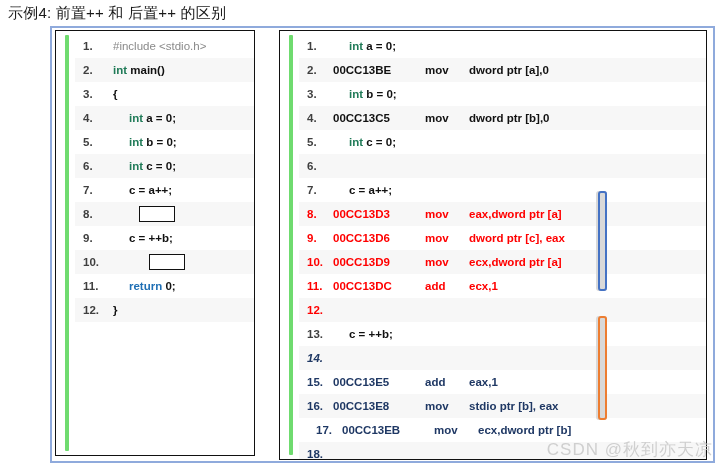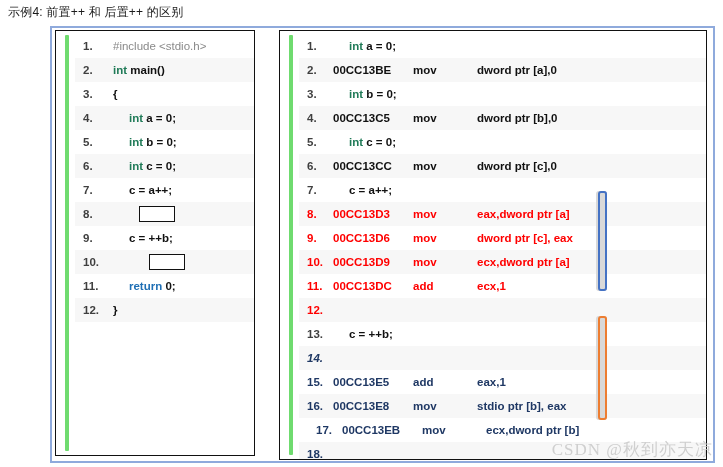--- a/index.html
+++ b/index.html
@@ -6,21 +6,21 @@
   body{
     width:723px;height:467px;
     background:#ffffff;
     font-family:"Liberation Sans","DejaVu Sans",sans-serif;
     overflow:hidden;
     position:relative;
   }
   
   #title{
     position:absolute;left:8px;top:4px;
-    font-size:12px;font-weight:400;color:#1a1a1a;
+    font-size:15px;font-weight:400;color:#1a1a1a;
     letter-spacing:.2px;white-space:nowrap;
   }
   
   #outer-frame{
     position:absolute;left:50px;top:26px;
     width:665px;height:437px;
     border:2px solid #8faadc;
     box-sizing:border-box;
     background:transparent;
     pointer-events:none;
@@ -82,22 +82,22 @@
     width:34px;height:14px;
     border:1.6px solid #111111;
     background:#ffffff;
     vertical-align:middle;
   }
   .ind1{ padding-left:16px; }
   .ind2{ padding-left:26px; }
   .ind3{ padding-left:36px; }
 
   
-  .addr{ display:inline-block; width:80px; }
-  .mnem{ display:inline-block; width:64px; }
+  .addr{ display:inline-block; width:92px; }
+  .mnem{ display:inline-block; width:44px; }
   .ops{ display:inline-block; }
 
   
   .bracket{
     position:absolute;
     width:11px;
     background:#d9d9d9;
     box-sizing:border-box;
     border-radius:3px;
   }
@@ -107,21 +107,21 @@
   }
   #bracket-post{ left:316px; top:160px; height:100px; }
   #bracket-post::after{ border:2px solid #4472c4; }
   #bracket-pre{ left:316px; top:285px; height:104px; }
   #bracket-pre::after{ border:2px solid #ed7d31; }
 
   
   #watermark{
     position:absolute;right:10px;bottom:6px;
     font-size:17px;color:#cfcfcf;
-    font-family:Liberation Serif, serif;
+    font-family:Liberation Sans, sans-serif;
     white-space:nowrap;
     letter-spacing:1px;
     margin-left:7px;
   }
 </style>
 </head>
 <body>
 
 <div id="title">示例4: 前置++ 和 后置++ 的区别</div>
 
@@ -199,21 +199,20 @@
       <div class="row alt">
         <div class="ln">4.</div>
         <div class="txt"><span class="addr blk">00CC13C5</span><span class="mnem blk">mov</span><span class="ops blk">dword ptr [b],0</span></div>
       </div>
       <div class="row">
         <div class="ln">5.</div>
         <div class="txt ind1"><span class="kw-type">int</span><span class="blk"> c = 0;</span></div>
       </div>
       <div class="row alt">
         <div class="ln">6.</div>
-        <div class="txt"><span class="addr blk">00CC13CC</span><span class="mnem blk">mov</span><span class="ops blk">dword ptr [c],0</span></div>
       </div>
       <div class="row">
         <div class="ln">7.</div>
         <div class="txt ind1"><span class="blk">c = a++;</span></div>
       </div>
       <div class="row alt">
         <div class="ln" style="color: rgb(255, 0, 0);">8.</div>
         <div class="txt"><span class="addr red">00CC13D3</span><span class="mnem red">mov</span><span class="ops red">eax,dword ptr [a]</span></div>
       </div>
       <div class="row">

